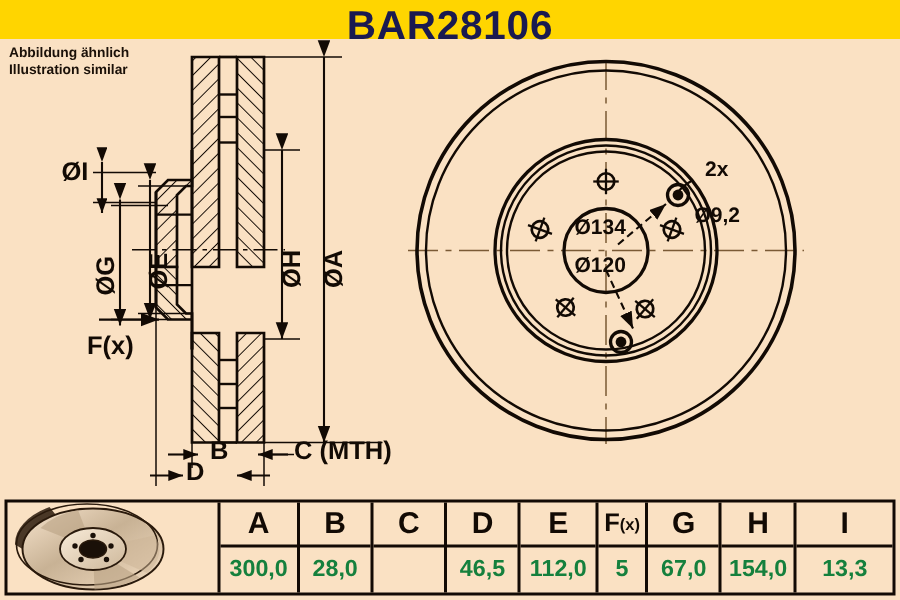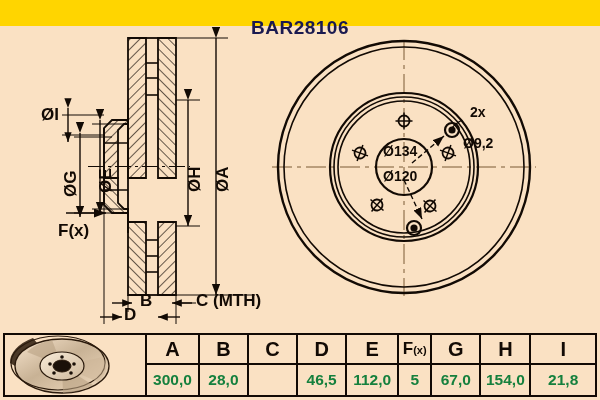--- a/index.html
+++ b/index.html
@@ -10,23 +10,23 @@
     overflow:hidden;
     position:relative;
   }
   #root{position:relative;width:600px;height:400px;}
 
   .banner{
     position:absolute;left:0;top:0;width:600px;height:26px;
     background:#FFD500;
   }
   .banner-title{
-    position:absolute;left:0;top:15px;width:600px;height:26px;
+    position:absolute;left:0;top:4px;width:600px;height:26px;
     color:#1A1A50;
-    font-size:19px;font-weight:bold;
+    font-size:27px;font-weight:bold;
     letter-spacing:0.5px;
     text-align:center;
     line-height:26px;
     box-sizing:border-box;
   }
 
   .note{
     position:absolute;left:6px;top:30px;
     font-size:9.2px;font-weight:bold;color:#1a1008;
     line-height:11px;
@@ -87,20 +87,22 @@
   }
 </style>
 </head>
 <body>
 
 <div id="root">
 
   <div class="banner"></div>
   <div class="banner-title">BAR28106</div>
 
+  <div class="note">Abbildung ähnlich
+Illustration similar</div>
 
   <svg class="drawing" viewBox="0 0 600 400">
     <defs>
       <pattern id="hatchR" width="7" height="7" patternTransform="rotate(45)" patternUnits="userSpaceOnUse">
         <rect width="7" height="7" fill="#FAE1C3"></rect>
         <line x1="0" y1="0" x2="0" y2="7" stroke="#120a04" stroke-width="1.3"></line>
       </pattern>
       <pattern id="hatchL" width="7" height="7" patternTransform="rotate(-45)" patternUnits="userSpaceOnUse">
         <rect width="7" height="7" fill="#FAE1C3"></rect>
         <line x1="0" y1="0" x2="0" y2="7" stroke="#120a04" stroke-width="1.3"></line>
@@ -350,18 +352,18 @@
       <div class="col">
         <div class="hd">G</div>
         <div class="vl">67,0</div>
       </div>
       <div class="col w-h">
         <div class="hd">H</div>
         <div class="vl">154,0</div>
       </div>
       <div class="col w-i">
         <div class="hd">I</div>
-        <div class="vl">21,8</div>
+        <div class="vl">13,3</div>
       </div>
     </div>
   </div>
 
 </div>
 
 </body></html>

